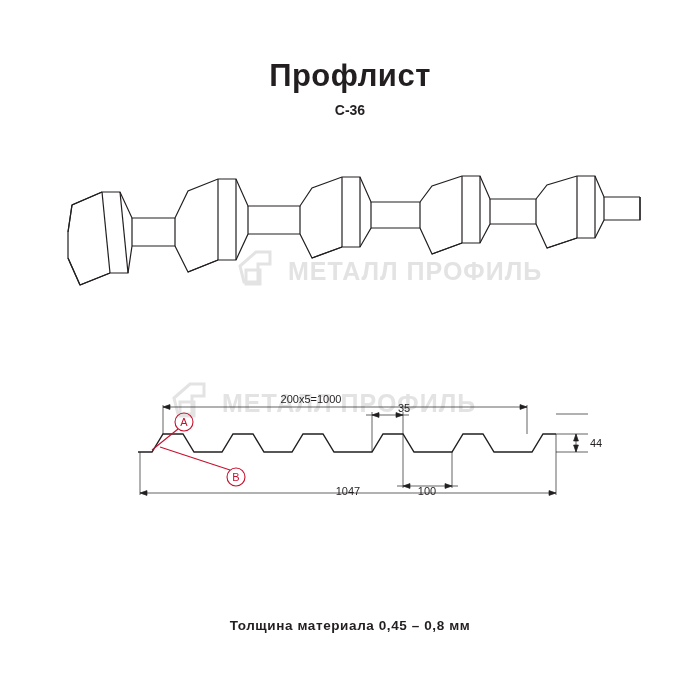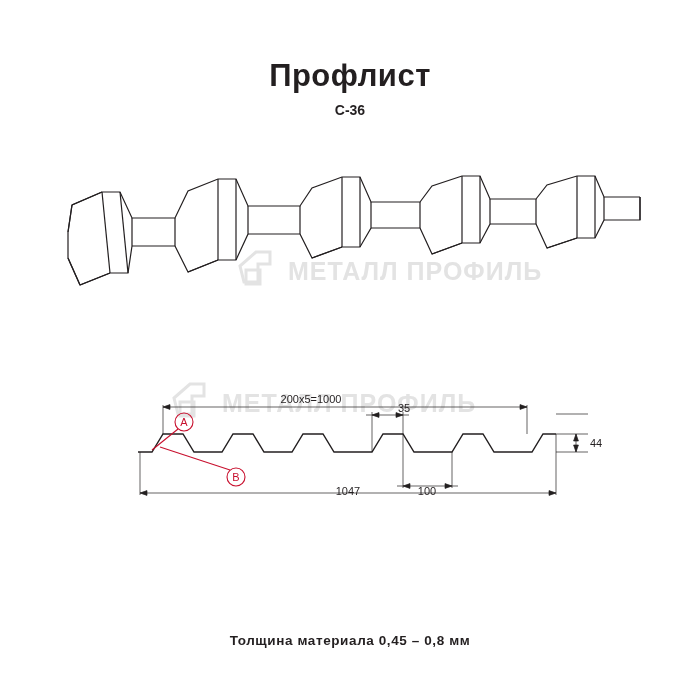--- a/index.html
+++ b/index.html
@@ -45,21 +45,20 @@
   .footnote {
     position: absolute;
     top: 618px;
     left: 0;
     width: 700px;
     text-align: center;
     font-size: 13.5px;
     font-weight: bold;
     letter-spacing: 0.6px;
     color: #231f20;
-    margin-top: 15px;
   }
   svg.layer {
     position: absolute;
     left: 0;
     top: 0;
     width: 700px;
     height: 700px;
     pointer-events: none;
   }
   .wm-text {

